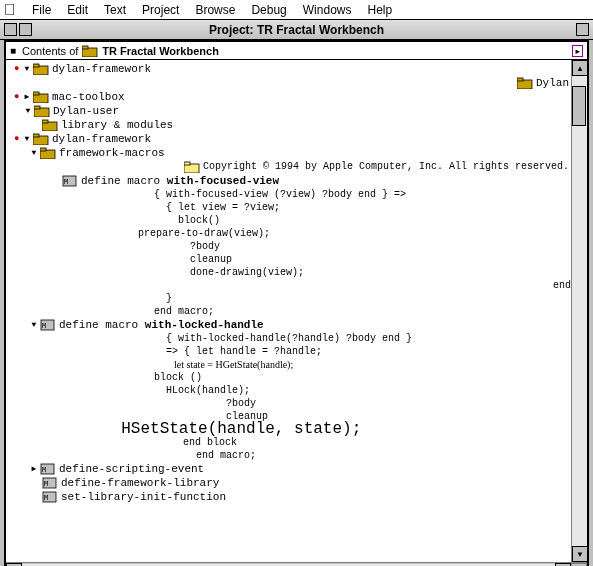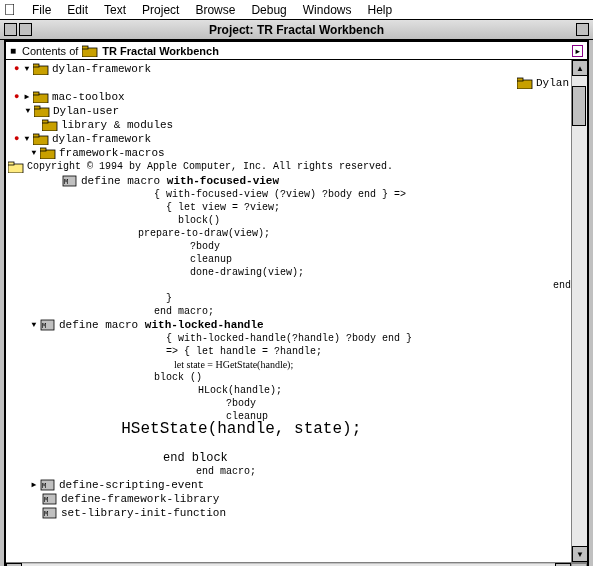--- a/index.html
+++ b/index.html
@@ -329,21 +329,21 @@
 
         <div class="tree-item indent-2" style="padding-left:24px;">
           <span class="triangle-down">▼</span>
           <svg width="16" height="12" style="margin-right:3px;">
               <rect x="0" y="3" width="15" height="9" fill="#c8a000" stroke="#000" stroke-width="0.8"></rect>
               <rect x="0" y="1" width="6" height="3" fill="#c8a000" stroke="#000" stroke-width="0.8"></rect>
             </svg>
           <span class="item-label">framework-macros</span>
         </div>
 
-        <div class="tree-item" style="">
+        <div class="tree-item" style="justify-content:flex-end;">
           <svg width="16" height="12" style="margin-right:3px;">
             <rect x="0" y="3" width="15" height="9" fill="#ffeb80" stroke="#000" stroke-width="0.8"></rect>
             <rect x="0" y="1" width="6" height="3" fill="#ffeb80" stroke="#000" stroke-width="0.8"></rect>
           </svg>
           <span class="item-label" style="font-size:10px;">Copyright © 1994 by Apple Computer, Inc.  All rights reserved.</span>
         </div>
 
         <div class="tree-item" style="padding-left:56px;">
           <svg width="16" height="12" style="margin-right:3px;">
             <rect x="1" y="1" width="13" height="10" fill="#c0c0c0" stroke="#000" stroke-width="0.8"></rect>
@@ -369,25 +369,25 @@
             <rect x="1" y="1" width="13" height="10" fill="#c0c0c0" stroke="#000" stroke-width="0.8"></rect>
             <text x="2" y="9" font-size="7" font-family="monospace">M</text>
           </svg>
           <span class="item-label">define macro <span class="bold-text">with-locked-handle</span></span>
         </div>
 
         <div style="font-family: 'Monaco','Courier New',monospace; font-size:10px; line-height:13px; padding-left:148px; white-space:pre;">  { with-locked-handle(?handle) ?body end }</div>
         <div style="font-family: 'Monaco','Courier New',monospace; font-size:10px; line-height:13px; padding-left:148px; white-space:pre;">  =&gt; { let handle = ?handle;</div>
         <div style="font-family: Liberation Serif, serif; font-size:10px; line-height:13px; padding-left:148px; white-space:pre;">        let state = HGetState(handle);</div>
         <div style="font-family: 'Monaco','Courier New',monospace; font-size:10px; line-height:13px; padding-left:88px; white-space:pre;">          block ()</div>
-        <div style="font-family: 'Monaco','Courier New',monospace; font-size:10px; line-height:13px; padding-left:120px; white-space:pre;">            HLock(handle);</div>
+        <div style="font-family: 'Monaco','Courier New',monospace; font-size:10px; line-height:13px; padding-left:88px; white-space:pre;">            HLock(handle);</div>
         <div style="font-family: 'Monaco','Courier New',monospace; font-size:10px; line-height:13px; padding-left:148px; white-space:pre;">            ?body</div>
         <div style="font-family: 'Monaco','Courier New',monospace; font-size:10px; line-height:13px; padding-left:148px; white-space:pre;">            cleanup</div>
         <div style="font-family: 'Monaco','Courier New',monospace; font-size:16px; line-height:13px; white-space:pre;">            HSetState(handle, state);</div>
-        <div style="font-family: 'Monaco','Courier New',monospace; font-size:12px; line-height:13px; padding-left:85px; white-space:pre;margin-top:16px;">          end block</div>
+        <div style="font-family: 'Monaco','Courier New',monospace; font-size:10px; line-height:13px; padding-left:117px; white-space:pre;">          end block</div>
         <div style="font-family: 'Monaco','Courier New',monospace; font-size:10px; line-height:13px; padding-left:148px; white-space:pre;">       end macro;</div>
 
         <div class="tree-item" style="padding-left:24px;">
           <span class="triangle-right">▶</span>
           <svg width="16" height="12" style="margin-right:3px;">
             <rect x="1" y="1" width="13" height="10" fill="#c0c0c0" stroke="#000" stroke-width="0.8"></rect>
             <text x="2" y="9" font-size="7" font-family="monospace">M</text>
           </svg>
           <span class="item-label">define-scripting-event</span>
         </div>

